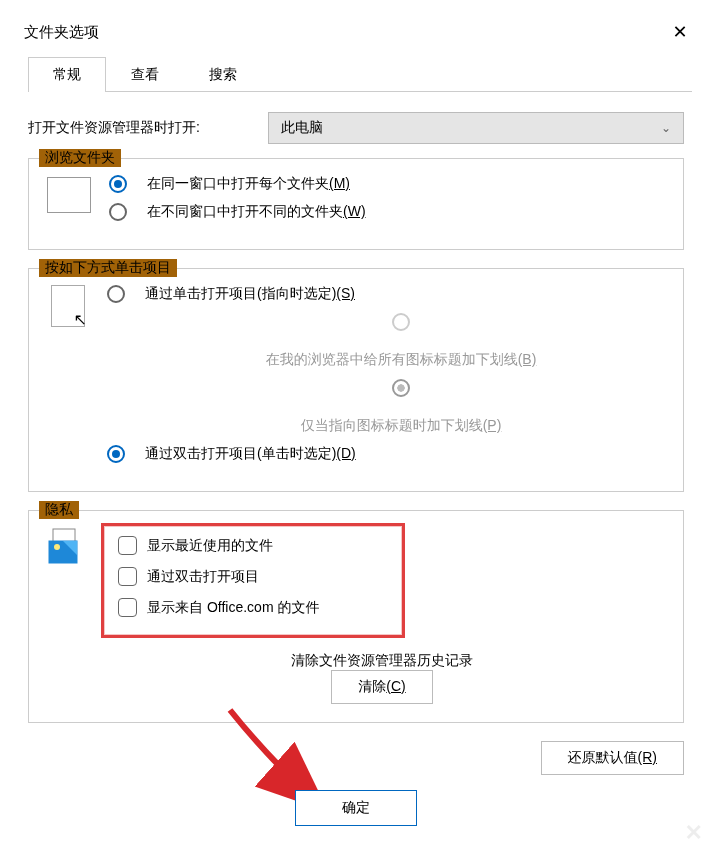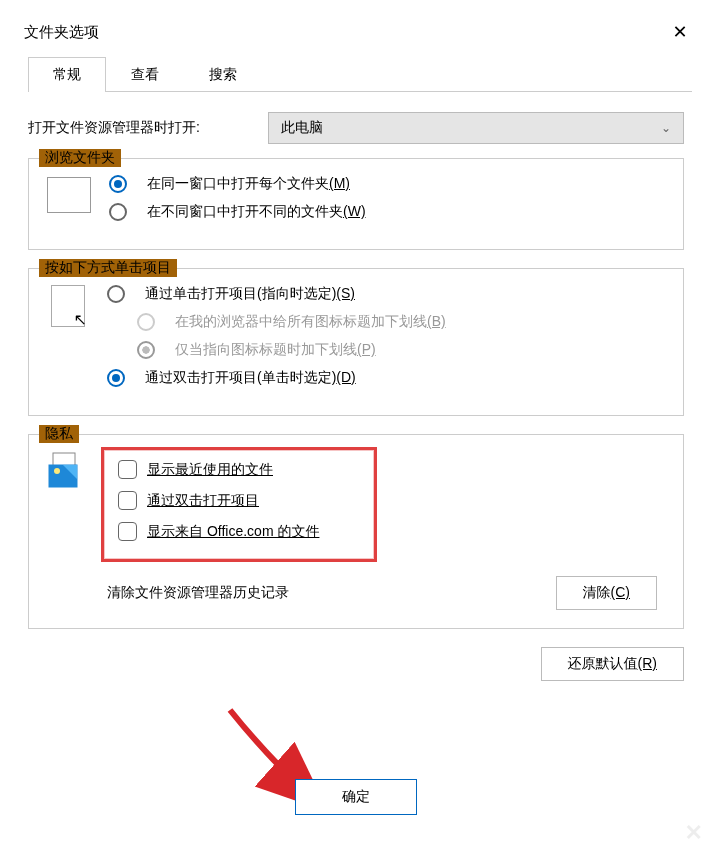--- a/index.html
+++ b/index.html
@@ -89,21 +89,21 @@
       margin-top: 2px;
     }
     .radio-group { flex: 1; }
     .radio-item {
       display: flex;
       align-items: center;
       gap: 20px;
       margin-bottom: 10px;
       cursor: pointer;
     }
-    .radio-item.indent { margin-left: 30px; }
+    .radio-item.indent { margin-left: 30px; flex-direction: column; }
     .radio {
       width: 18px; height: 18px;
       border: 2px solid #666;
       border-radius: 50%;
       flex-shrink: 0;
       position: relative;
     }
     .radio.checked { border-color: #0067c0; }
     .radio.checked::after {
       content: '';
@@ -129,48 +129,48 @@
       display: flex;
       align-items: center;
       gap: 10px;
       margin-bottom: 12px;
       cursor: pointer;
     }
     .highlight-box {
       border: 3px solid #e04040;
       padding: 10px 14px 6px 14px;
       margin: -4px 0 14px -6px;
-      width: 276px;
+      width: 304px;
       box-shadow: 0 0 0 1px rgba(224,64,64,0.3) inset;
-      text-decoration: underline;
     }
     .privacy-content { display: flex; gap: 20px; }
     .clear-row {
       display: flex;
       justify-content: space-between;
       align-items: center;
       margin-top: 2px;
       padding-right: 8px;
+      flex-direction: column;
     }
     .btn {
       border: 1px solid #bbb;
       background: #fff;
       padding: 7px 26px;
       cursor: pointer;
       font-family: inherit;
       font-size: 14px;
     }
     .restore-row {
       display: flex;
       justify-content: flex-end;
       margin: 10px 28px 0 0;
     }
     .ok-row {
       position: absolute;
-      bottom: 35px;
+      bottom: 24px;
       left: 0; right: 0;
       display: flex;
       justify-content: center;
     }
     .btn-ok {
       border: 1.5px solid #0067c0;
       padding: 8px 46px;
     }
     .arrow {
       position: absolute;

